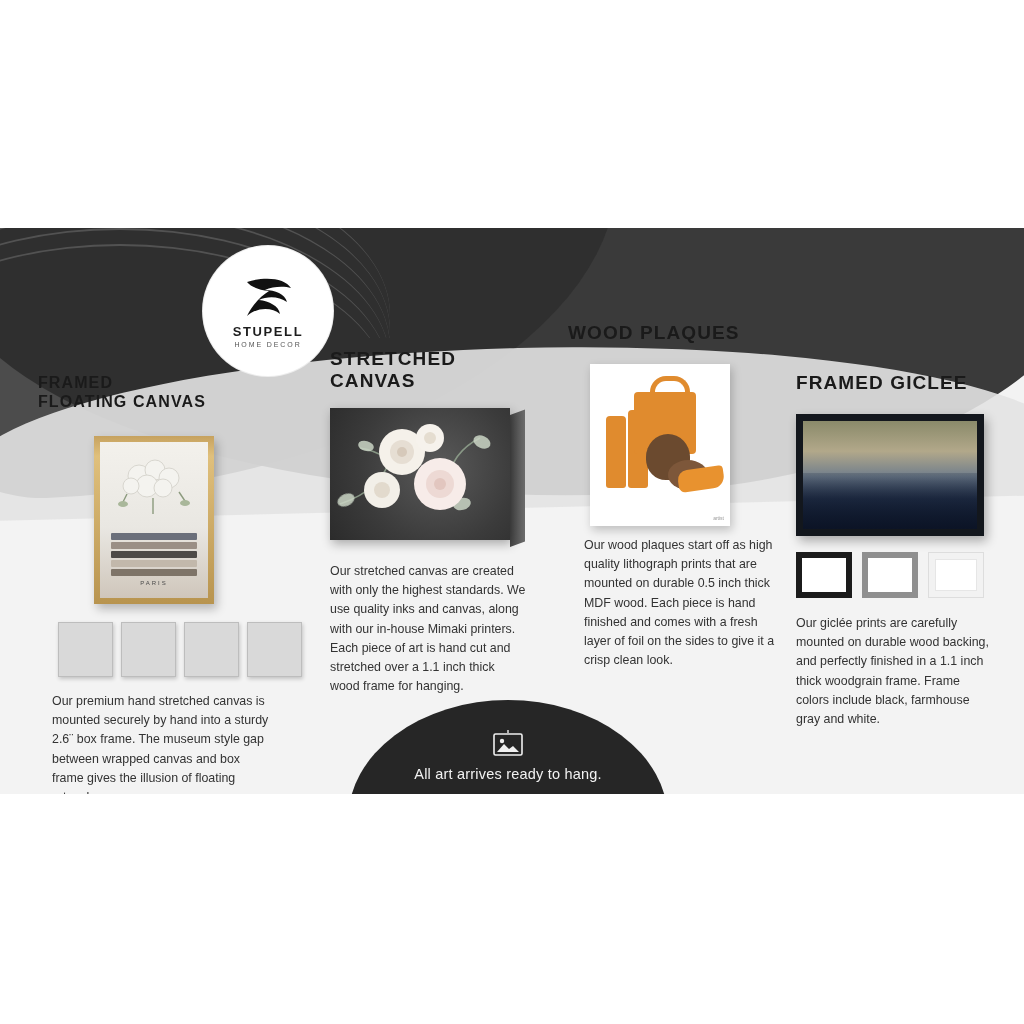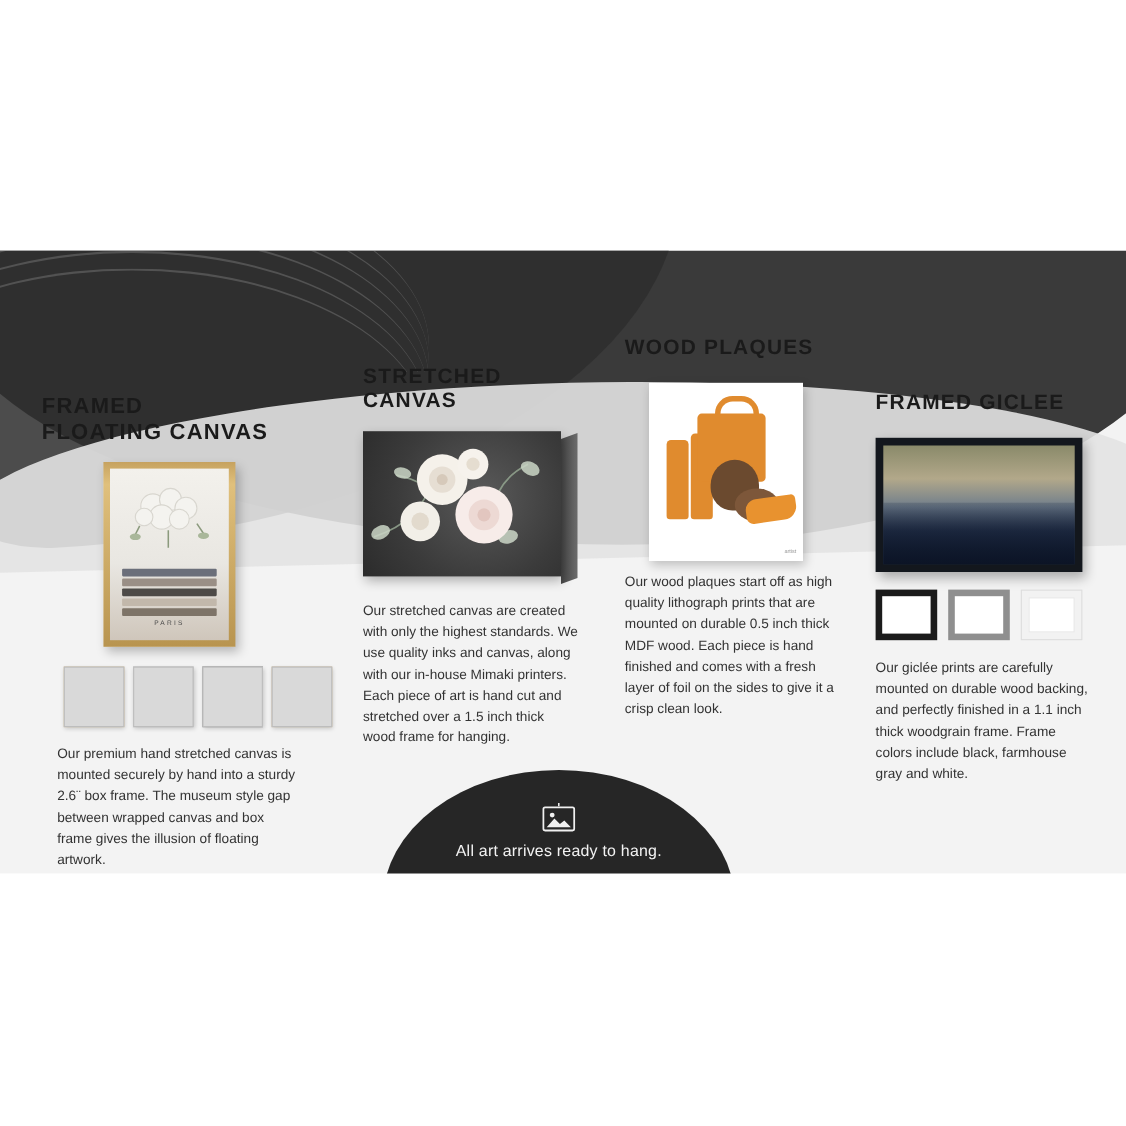--- a/index.html
+++ b/index.html
@@ -49,32 +49,32 @@
   .logo-badge{
     position:absolute;left:203px;top:18px;width:130px;height:130px;border-radius:50%;
     background:#ffffff;display:flex;flex-direction:column;align-items:center;justify-content:center;
     box-shadow:0 0 0 1px #ededed;
   }
   .logo-mark{width:58px;height:48px;margin-bottom:2px;}
   .logo-name{font-size:13px;letter-spacing:1.6px;font-weight:700;color:#1d1d1d;}
   .logo-sub{font-size:7px;letter-spacing:1.9px;color:#555;margin-top:2px;}
 
   
-  .col{position:absolute;}
+  .col{position:absolute;margin-top:16px;}
   .col-title{
     font-weight:700;letter-spacing:1.1px;color:#1a1a1a;line-height:1.18;
     font-size:19px;text-transform:uppercase;
   }
   .col-body{
     font-size:12.4px;line-height:1.55;color:#333;
   }
 
   
   #col1{left:38px;top:130px;width:252px;}
-  #col1 .col-title{font-size:20px;}
+  #col1 .col-title{font-size:16px;}
   .art-framed-float{
     position:absolute;left:56px;top:62px;width:120px;height:168px;
     background:linear-gradient(180deg,#c6a25f,#e0c07c 12%,#b8944f);
     padding:6px;box-sizing:border-box;box-shadow:3px 5px 9px rgba(0,0,0,.25);
   }
   .art-framed-float .inner{
     width:100%;height:100%;background:linear-gradient(180deg,#f3f1ec 0%,#e9e7e2 55%,#cfc6bb 100%);
     position:relative;overflow:hidden;
   }
   .bouquet{position:absolute;left:50%;top:16px;transform:translateX(-50%);width:74px;height:62px;}
@@ -111,21 +111,21 @@
     position:absolute;left:22px;top:42px;width:140px;height:162px;background:#fff;
     box-shadow:2px 4px 9px rgba(0,0,0,.22);overflow:hidden;
   }
   .bag{position:absolute;left:44px;top:28px;width:62px;height:62px;background:#e08b2e;border-radius:4px;}
   .bag-handle{position:absolute;left:60px;top:12px;width:30px;height:22px;border:5px solid #e08b2e;border-bottom:none;border-radius:16px 16px 0 0;}
   .boot{position:absolute;background:#e08b2e;border-radius:4px 4px 3px 3px;}
   .dog{position:absolute;left:56px;top:70px;width:44px;height:46px;background:#6b4a2f;border-radius:50% 50% 45% 45%;}
   .dog2{position:absolute;left:78px;top:96px;width:40px;height:30px;background:#7d573a;border-radius:50%;}
   .scarf{position:absolute;left:88px;top:104px;width:46px;height:22px;background:#e8922f;border-radius:10px 4px 12px 6px;transform:rotate(-8deg);}
   .sig{position:absolute;right:6px;bottom:5px;font-size:5px;color:#999;}
-  #col3 .col-body{position:absolute;left:0px;top:214px;width:194px;}
+  #col3 .col-body{position:absolute;left:16px;top:214px;width:194px;}
 
   
   #col4{left:796px;top:128px;width:200px;}
   .giclee{
     position:absolute;left:0px;top:42px;width:188px;height:122px;
     background:#13171d;padding:7px;box-sizing:border-box;box-shadow:3px 5px 10px rgba(0,0,0,.3);
   }
   .giclee .inner{
     width:100%;height:100%;
     background:linear-gradient(180deg,#8a8a6a 0%,#b2a88a 28%,#6f7d8c 52%,#2b3a55 72%,#16233c 100%);
@@ -162,20 +162,27 @@
     <div class="grayband"></div>
     <div class="swoosh-lines">
       <i style="top:6px"></i>
         <i style="top:22px"></i>
         <i style="top:38px"></i>
       <i style="top:54px"></i>
         <i style="top:70px"></i>
         <i style="top:86px"></i>
     </div>
 
+    <div class="logo-badge">
+      <svg class="logo-mark" viewBox="0 0 58 48">
+        <path d="M8 8 C26 2, 46 4, 52 14 C46 12, 34 12, 26 16 C36 16, 46 20, 48 28 C40 22, 28 22, 20 26 C30 27, 40 32, 41 40 C33 33, 18 33, 8 42 C14 30, 22 22, 30 17 C20 16, 12 13, 8 8 Z" fill="#111"></path>
+      </svg>
+      <div class="logo-name">STUPELL</div>
+      <div class="logo-sub">HOME DECOR</div>
+    </div>
 
     <div class="col" id="col1">
       <div class="col-title">
         <span>FRAMED</span><br>
         <span>FLOATING CANVAS</span>
       </div>
 
       <div class="art-framed-float">
         <div class="inner">
           <svg class="bouquet" viewBox="0 0 74 62">
@@ -252,21 +259,21 @@
             <circle cx="110" cy="76" r="14" fill="#edd9d4"></circle>
             <circle cx="110" cy="76" r="6" fill="#e2c6bf"></circle>
             <circle class="rose" cx="52" cy="82" r="18" fill="#f2efe8"></circle>
             <circle cx="52" cy="82" r="8" fill="#e2dacd"></circle>
             <circle class="rose" cx="100" cy="30" r="14" fill="#f6f2ec"></circle>
             <circle cx="100" cy="30" r="6" fill="#e5ddd0"></circle>
           </svg>
         </div>
       </div>
 
-      <div class="col-body">Our stretched canvas are created with only the highest standards. We use quality inks and canvas, along with our in-house Mimaki printers. Each piece of art is hand cut and stretched over a 1.5 inch thick wood frame for hanging.</div>
+      <div class="col-body">Our stretched canvas are created with only the highest standards. We use quality inks and canvas, along with our in-house Mimaki printers. Each piece of art is hand cut and stretched over a 1.1 inch thick wood frame for hanging.</div>
     </div>
 
     <div class="col" id="col3">
       <div class="col-title">
         <span>WOOD PLAQUES</span>
       </div>
 
       <div class="plaque">
         <div class="boot" style="left:16px;top:52px;width:20px;height:72px;"></div>
         <div class="boot" style="left:38px;top:46px;width:20px;height:78px;"></div>

